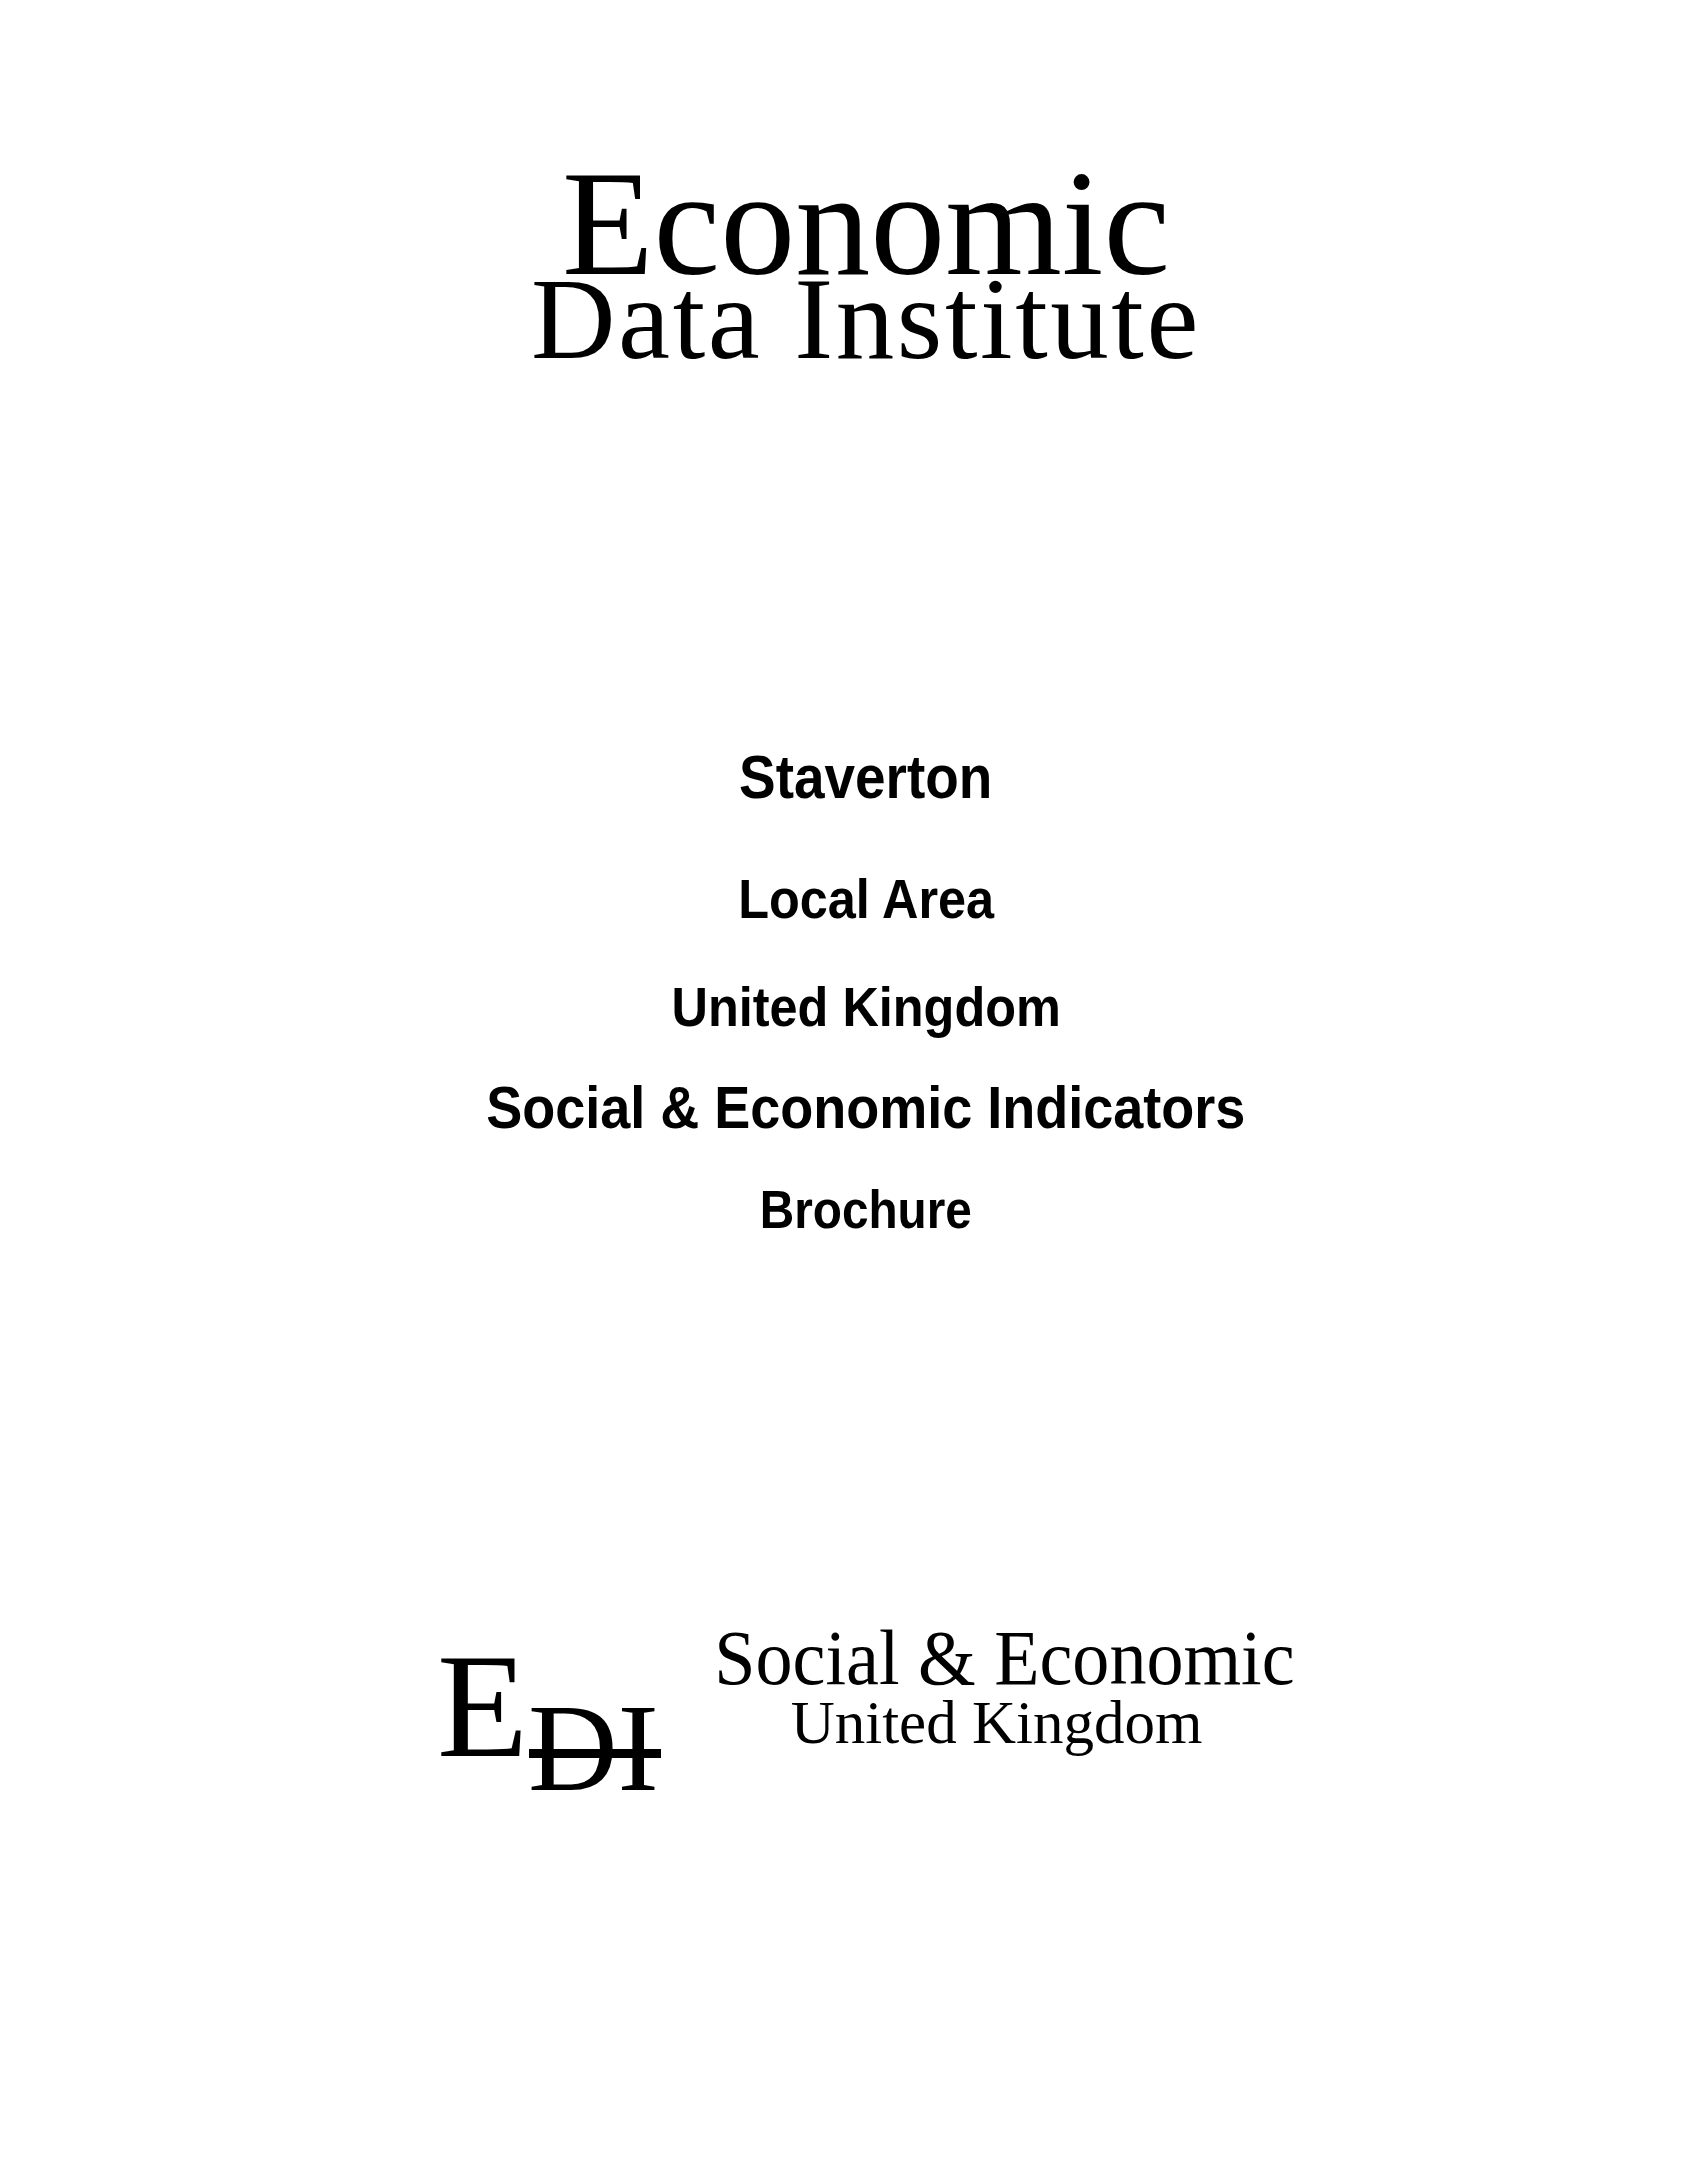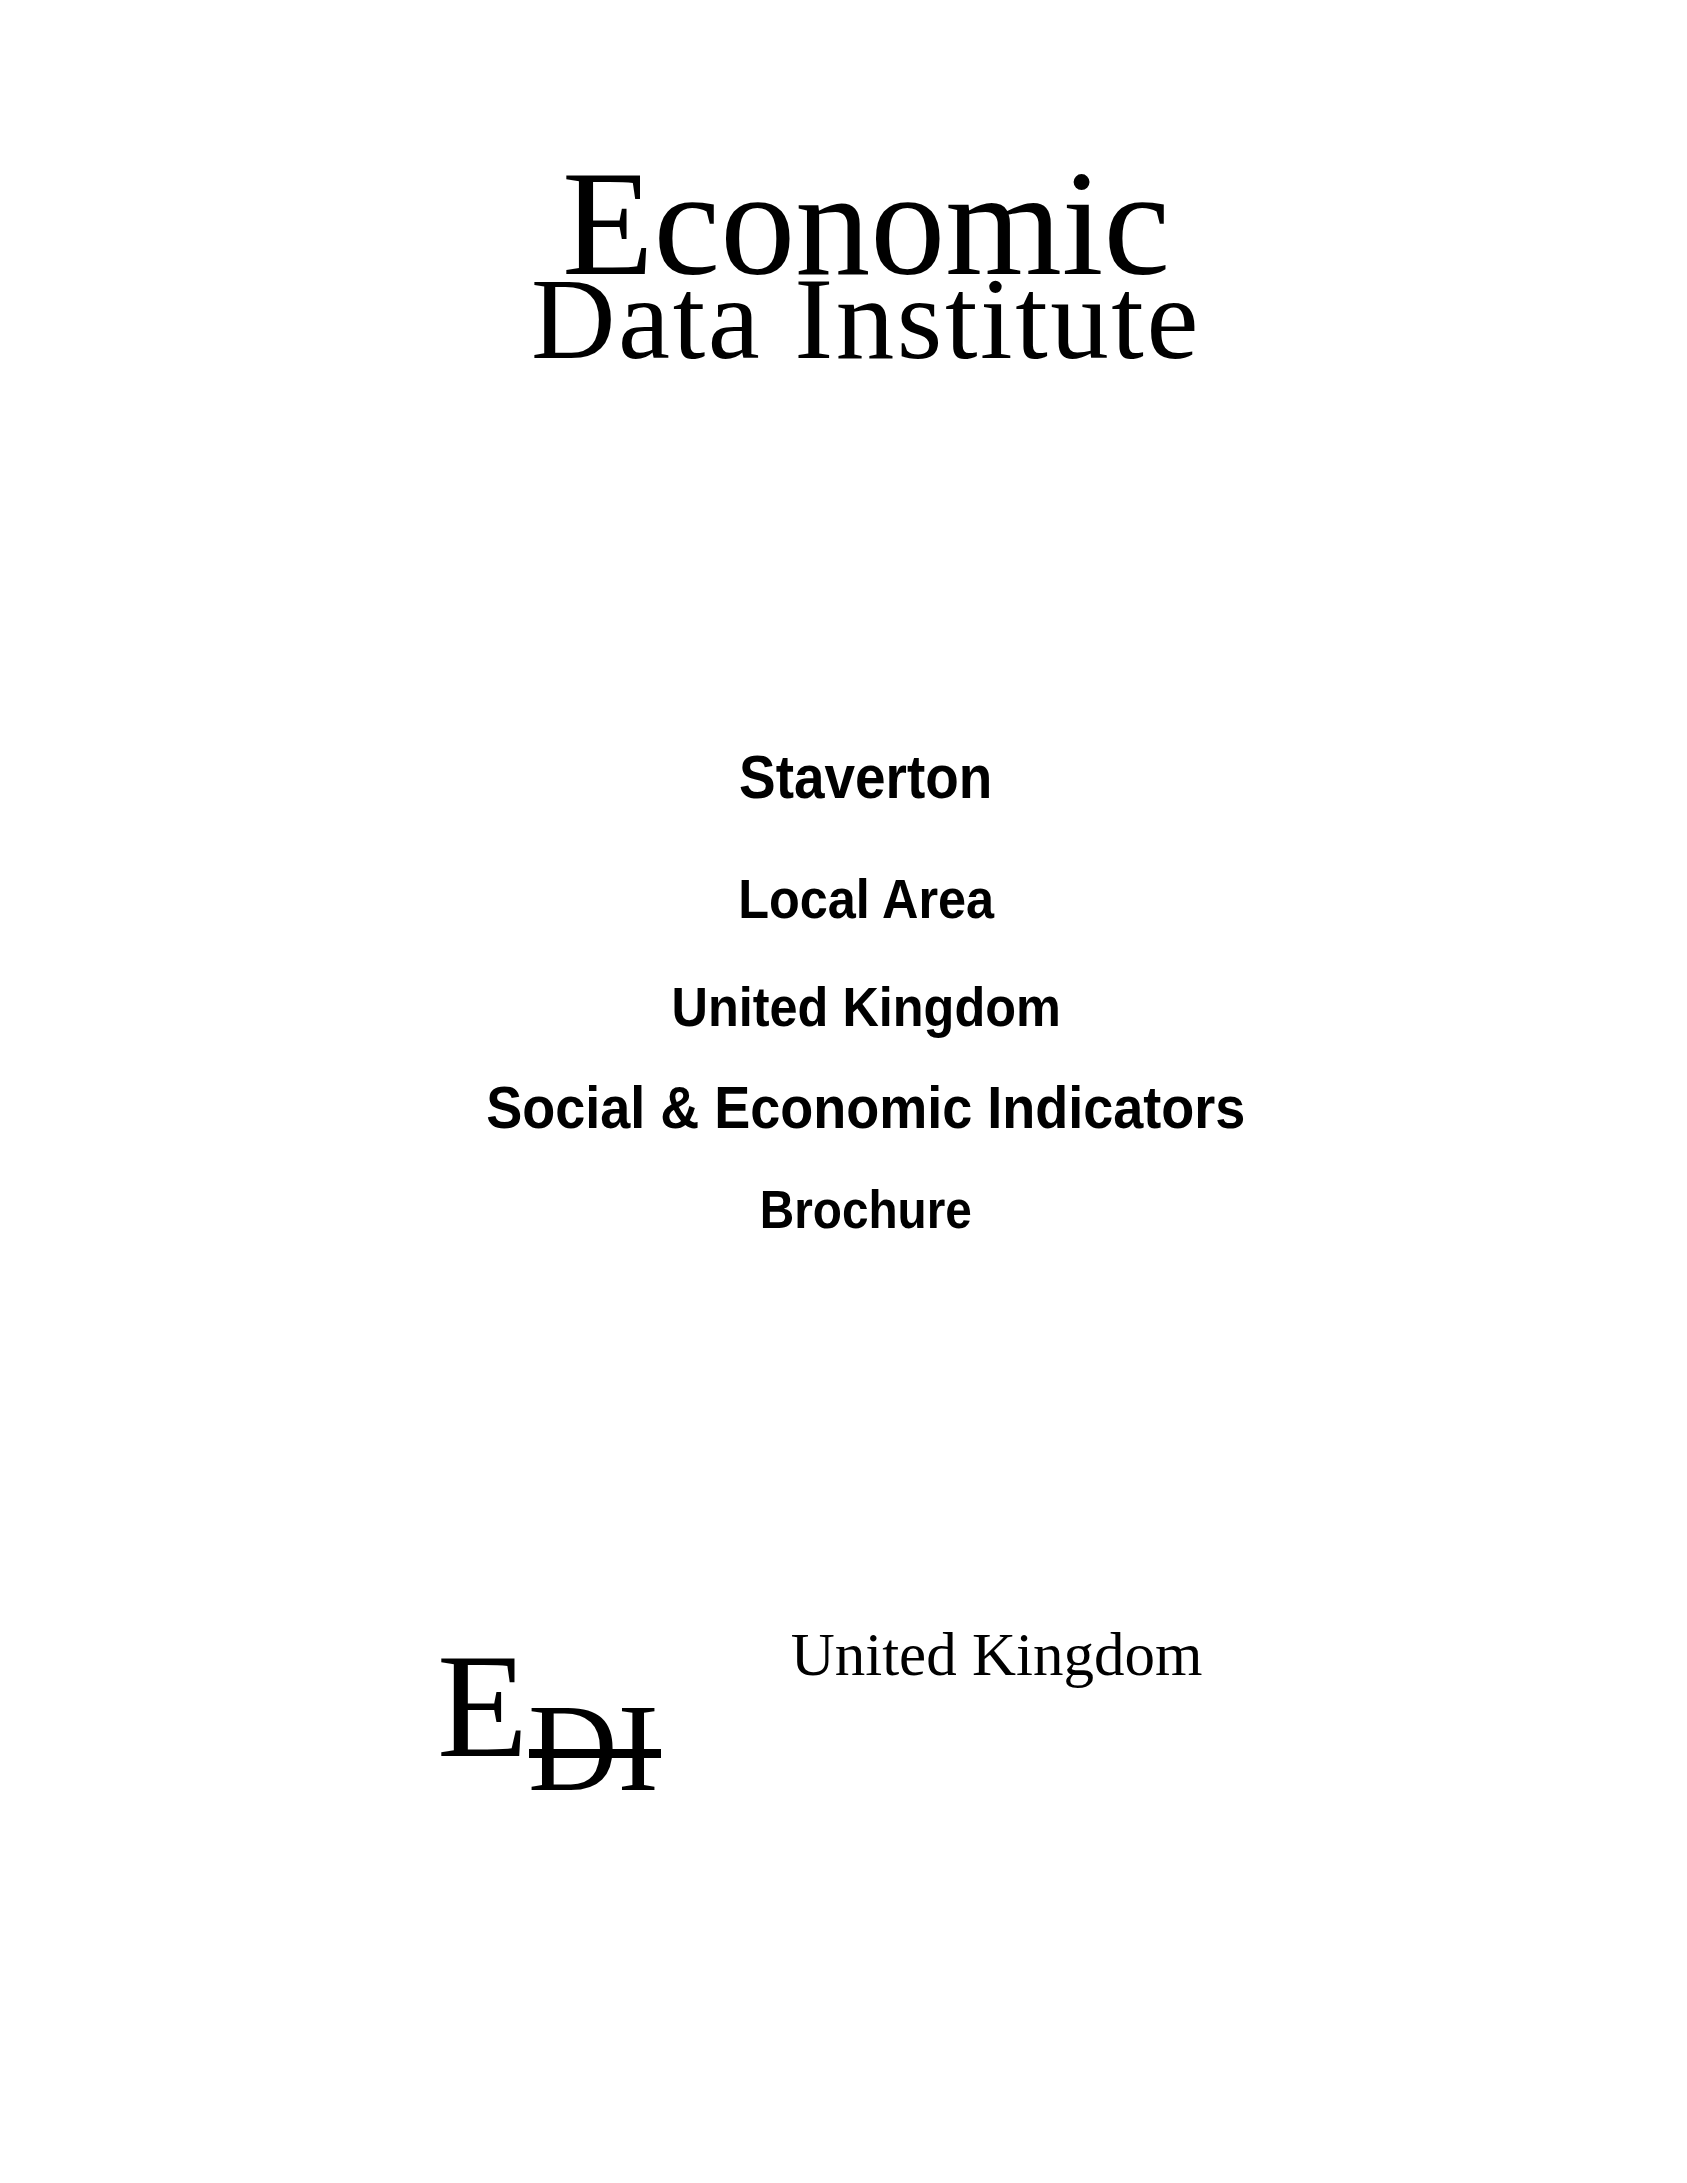--- a/index.html
+++ b/index.html
@@ -118,18 +118,21 @@
   </div>
   <div class="abs centerline midline mid-doctype">
     <span class="cond">Brochure</span>
   </div>
 
   <div>
     <div class="abs edi-e">E</div>
     <div class="abs edi-di">DI</div>
     <div class="abs edi-underline"></div>
     <div class="abs edi-tagline">
+      <div class="tag1">
+        <span class="tcond">Social &amp; Economic</span>
+      </div>
       <div class="tag2">United Kingdom</div>
     </div>
   </div>
 
 </div>
 
 
 </body></html>

